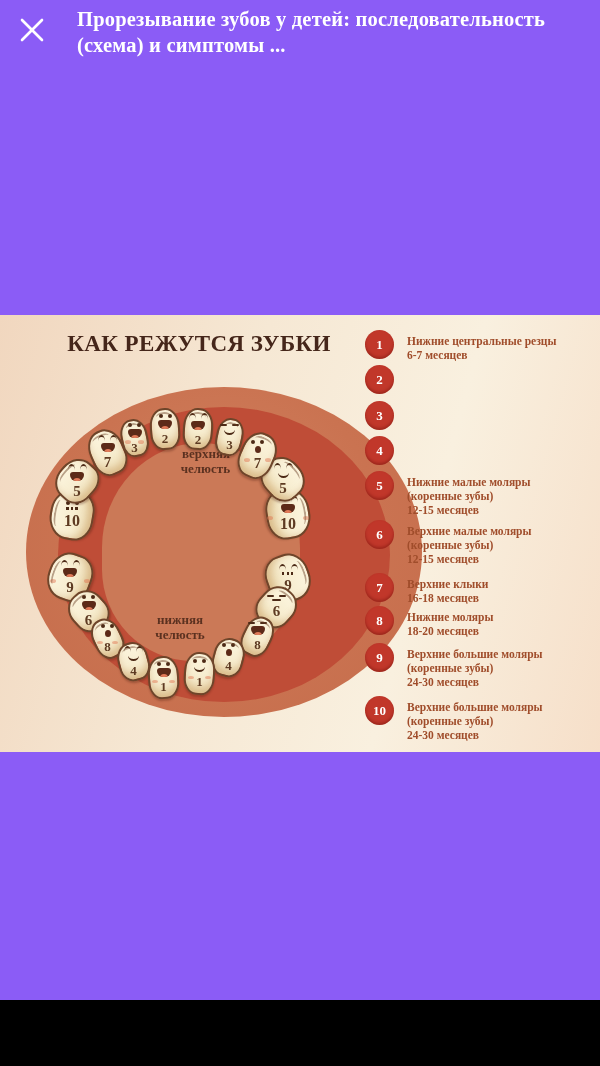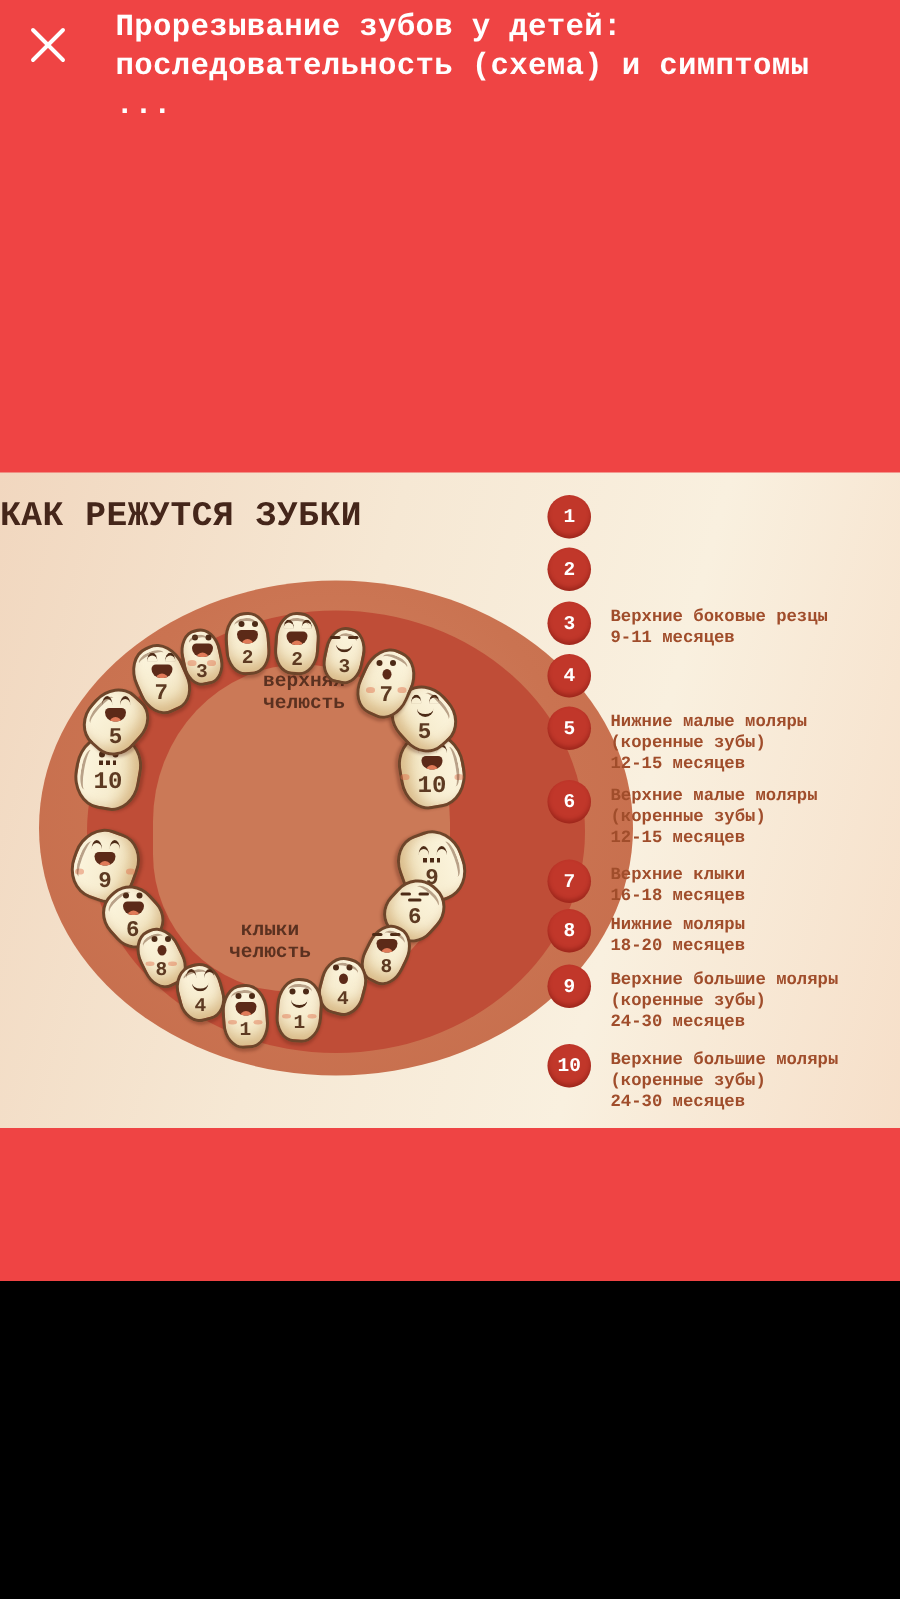--- a/index.html
+++ b/index.html
@@ -1,26 +1,26 @@
 <!DOCTYPE html>
 <html><head>
 <meta charset="utf-8">
 <style>
   html,body{margin:0;padding:0;background:#000;}
-  #screen{position:relative;width:600px;height:854px;background:#ef4444;overflow:hidden;
-          font-family:Liberation Mono, monospace;}
+  #screen{position:relative;width:600px;height:1000px;background:#8b5cf6;overflow:hidden;
+          font-family:Liberation Serif, serif;}
   
   .close-btn{position:absolute;left:18px;top:16px;width:28px;height:28px;cursor:pointer;}
   .close-btn svg{display:block;}
   .header-title{position:absolute;left:77px;top:6px;width:475px;color:#fff;
                 font-size:20.5px;line-height:26px;font-weight:700;letter-spacing:.2px;}
   
   #infographic{position:absolute;left:0;top:315px;width:600px;height:437px;
                background:linear-gradient(105deg,#f1d7bf 0%,#f6e8d4 38%,#f9f0df 68%,#f6dfc9 100%);}
-  .info-title{position:absolute;left:0;top:16px;width:398px;
+  .info-title{position:absolute;left:0;top:16px;width:398px;text-align:center;
               font-size:23px;font-weight:700;letter-spacing:.4px;color:#45261a;}
   .mouth-outer{position:absolute;left:26px;top:72px;width:396px;height:330px;border-radius:50%;
                background:radial-gradient(ellipse at 50% 42%,#d0815f 0%,#ca7351 55%,#c56c4b 100%);}
   .mouth-inner{position:absolute;left:58px;top:92px;width:332px;height:295px;border-radius:50%;
                background:#bf4d37;}
   .mouth-center{position:absolute;left:102px;top:128px;width:198px;height:218px;
                 border-radius:50% 50% 46% 46% / 48% 48% 42% 42%;background:#cb7957;}
   .jaw-label{position:absolute;width:100px;text-align:center;font-size:13px;font-weight:700;
              line-height:15px;color:#5b3120;}
   .jaw-upper{left:130px;top:131px;text-align:right;}
@@ -79,21 +79,21 @@
 
     <div class="mouth-outer"></div>
     <div class="mouth-inner"></div>
     <div class="mouth-center"></div>
 
     <div class="jaw-label jaw-upper">
       <div>верхняя</div>
       <div>челюсть</div>
     </div>
     <div class="jaw-label jaw-lower">
-      <div>клыки</div>
+      <div>нижняя</div>
       <div>челюсть</div>
     </div>
 
     <div id="teeth-layer">
         <div class="tooth" style="left: 47px; top: 178px; width: 50px; height: 44px; --r: -80deg; --cr: 80deg;">
           <div class="tin">
       <div class="eyes">
               <span class="eye dot"></span>
               <span class="eye dot"></span>
             </div>
@@ -322,30 +322,30 @@
               <span class="eye dot"></span>
             </div>
       <div class="mouth smile"></div>
       <div class="num" style="font-size:13px">1</div>
     </div>
         </div>
       </div>
     <div id="legend-layer">
         <div class="legend-item" style="top: 15px;">
           <div class="lcircle">1</div>
+          <div class="ltext">
+            <div>Нижние центральные резцы</div>
+            <div>6-7 месяцев</div>
+          </div>
         </div>
         <div class="legend-item" style="top: 50px;">
           <div class="lcircle">2</div>
         </div>
         <div class="legend-item" style="top: 86px;">
           <div class="lcircle">3</div>
-          <div class="ltext">
-            <div>Верхние боковые резцы</div>
-            <div>9-11 месяцев</div>
-          </div>
         </div>
         <div class="legend-item" style="top: 121px;">
           <div class="lcircle">4</div>
         </div>
         <div class="legend-item" style="top: 156px;">
           <div class="lcircle">5</div>
           <div class="ltext">
             <div>Нижние малые моляры</div>
             <div>(коренные зубы)</div>
             <div>12-15 месяцев</div>

